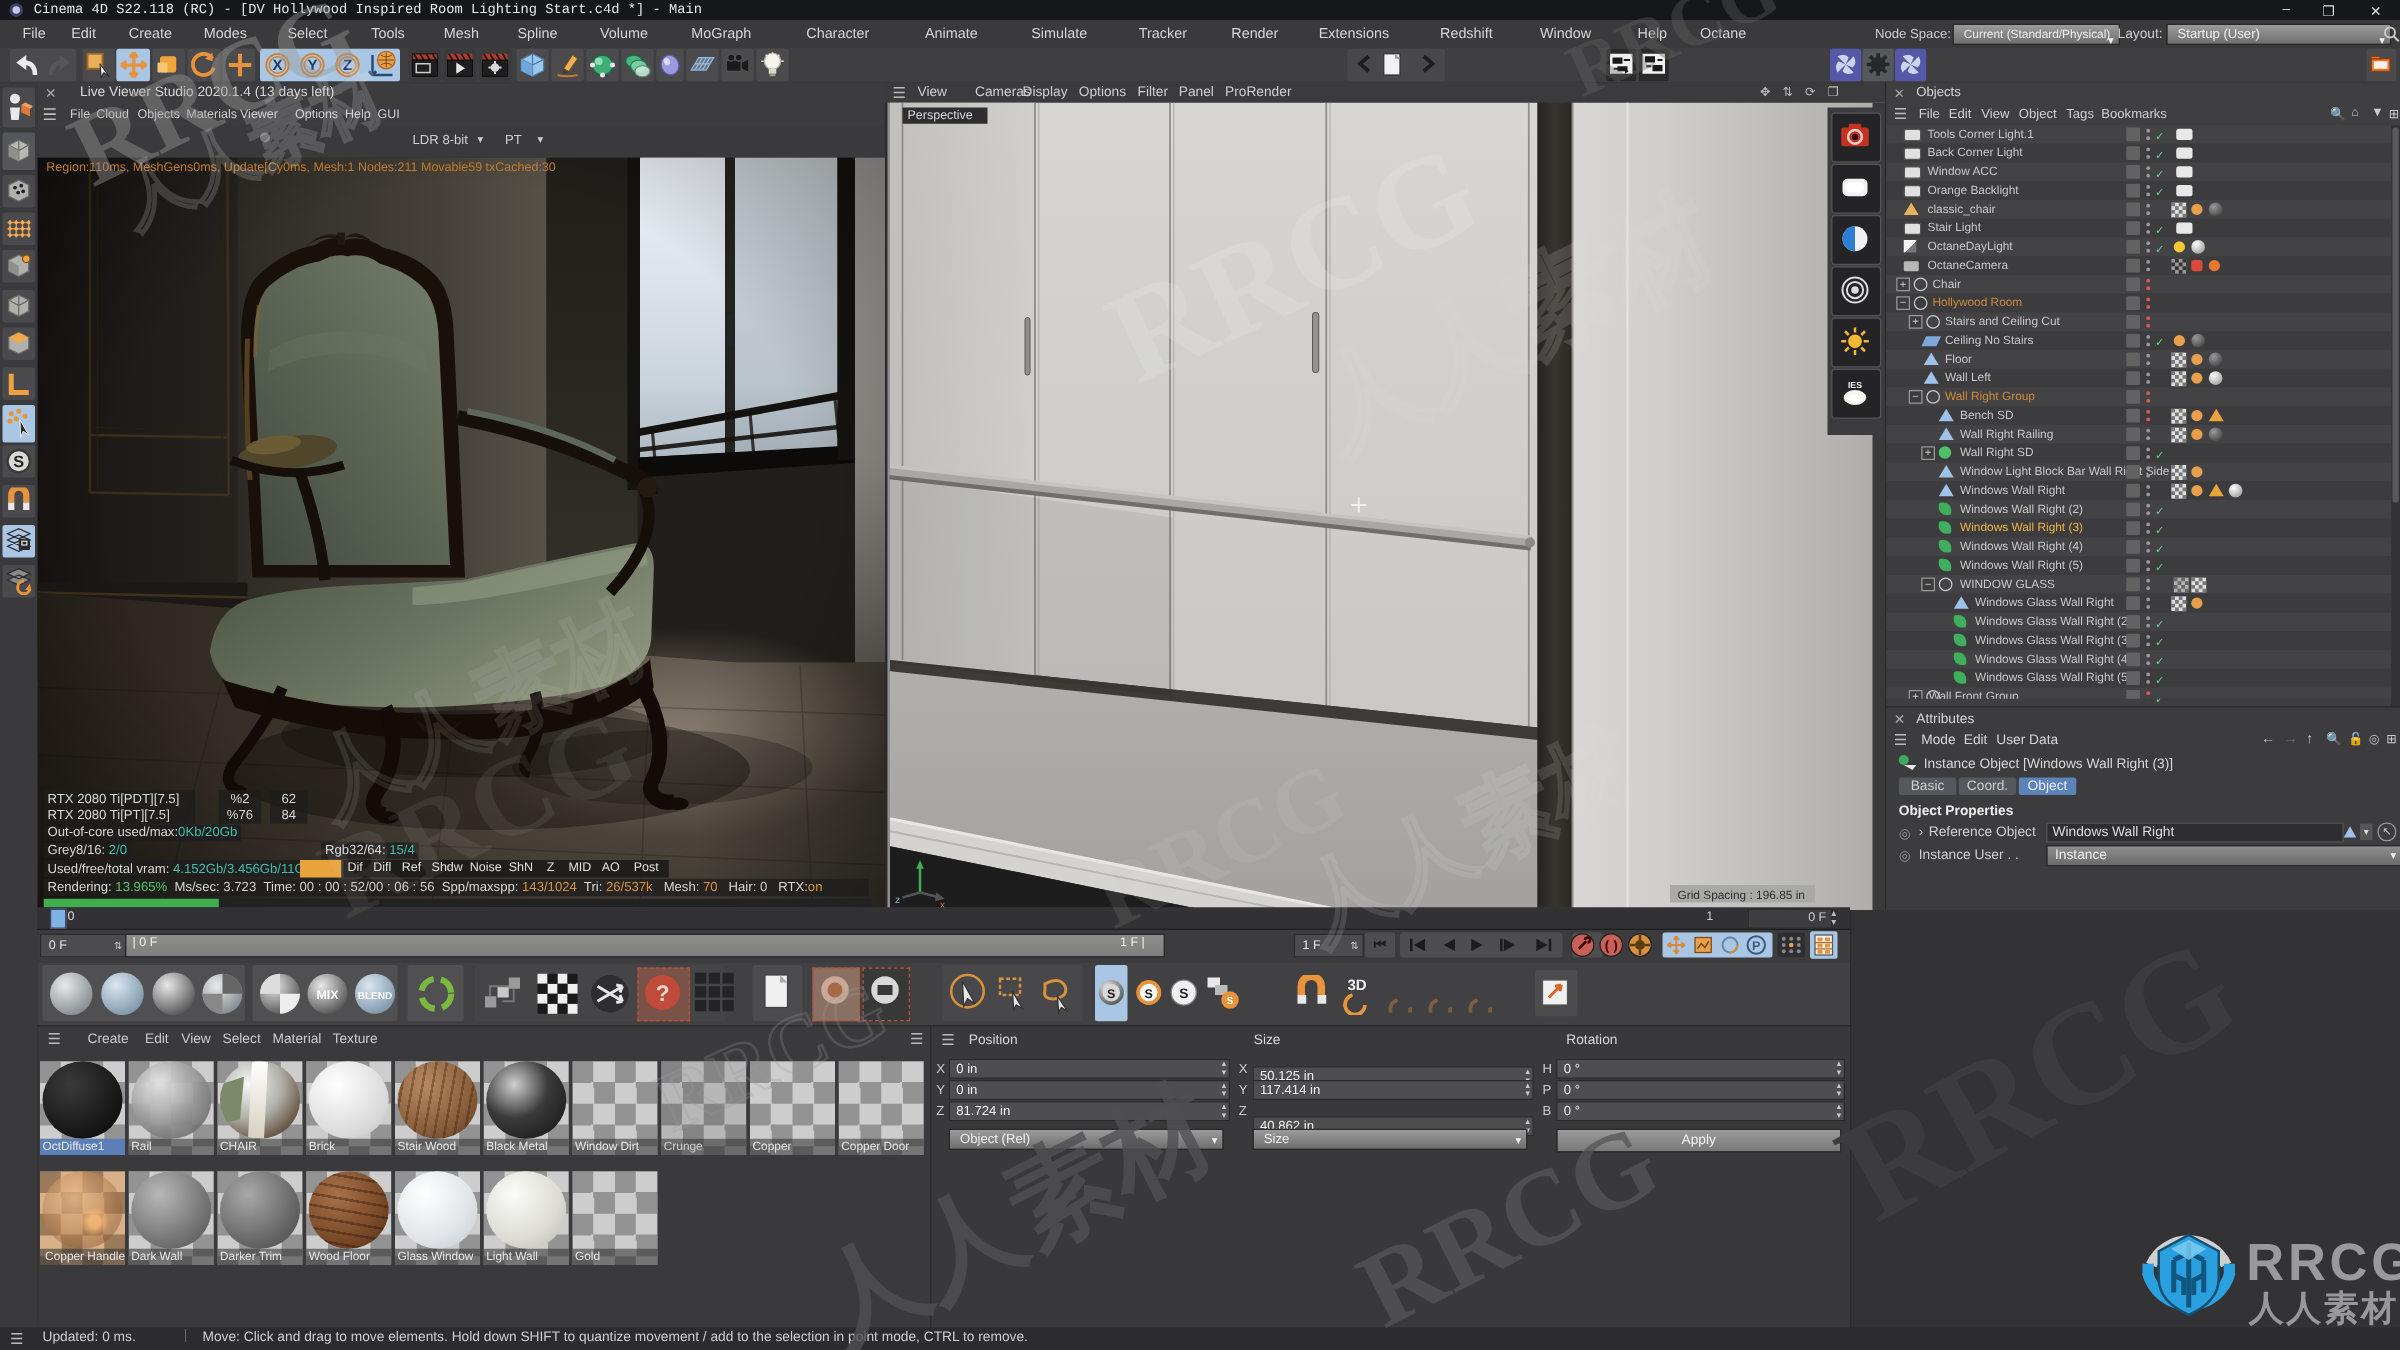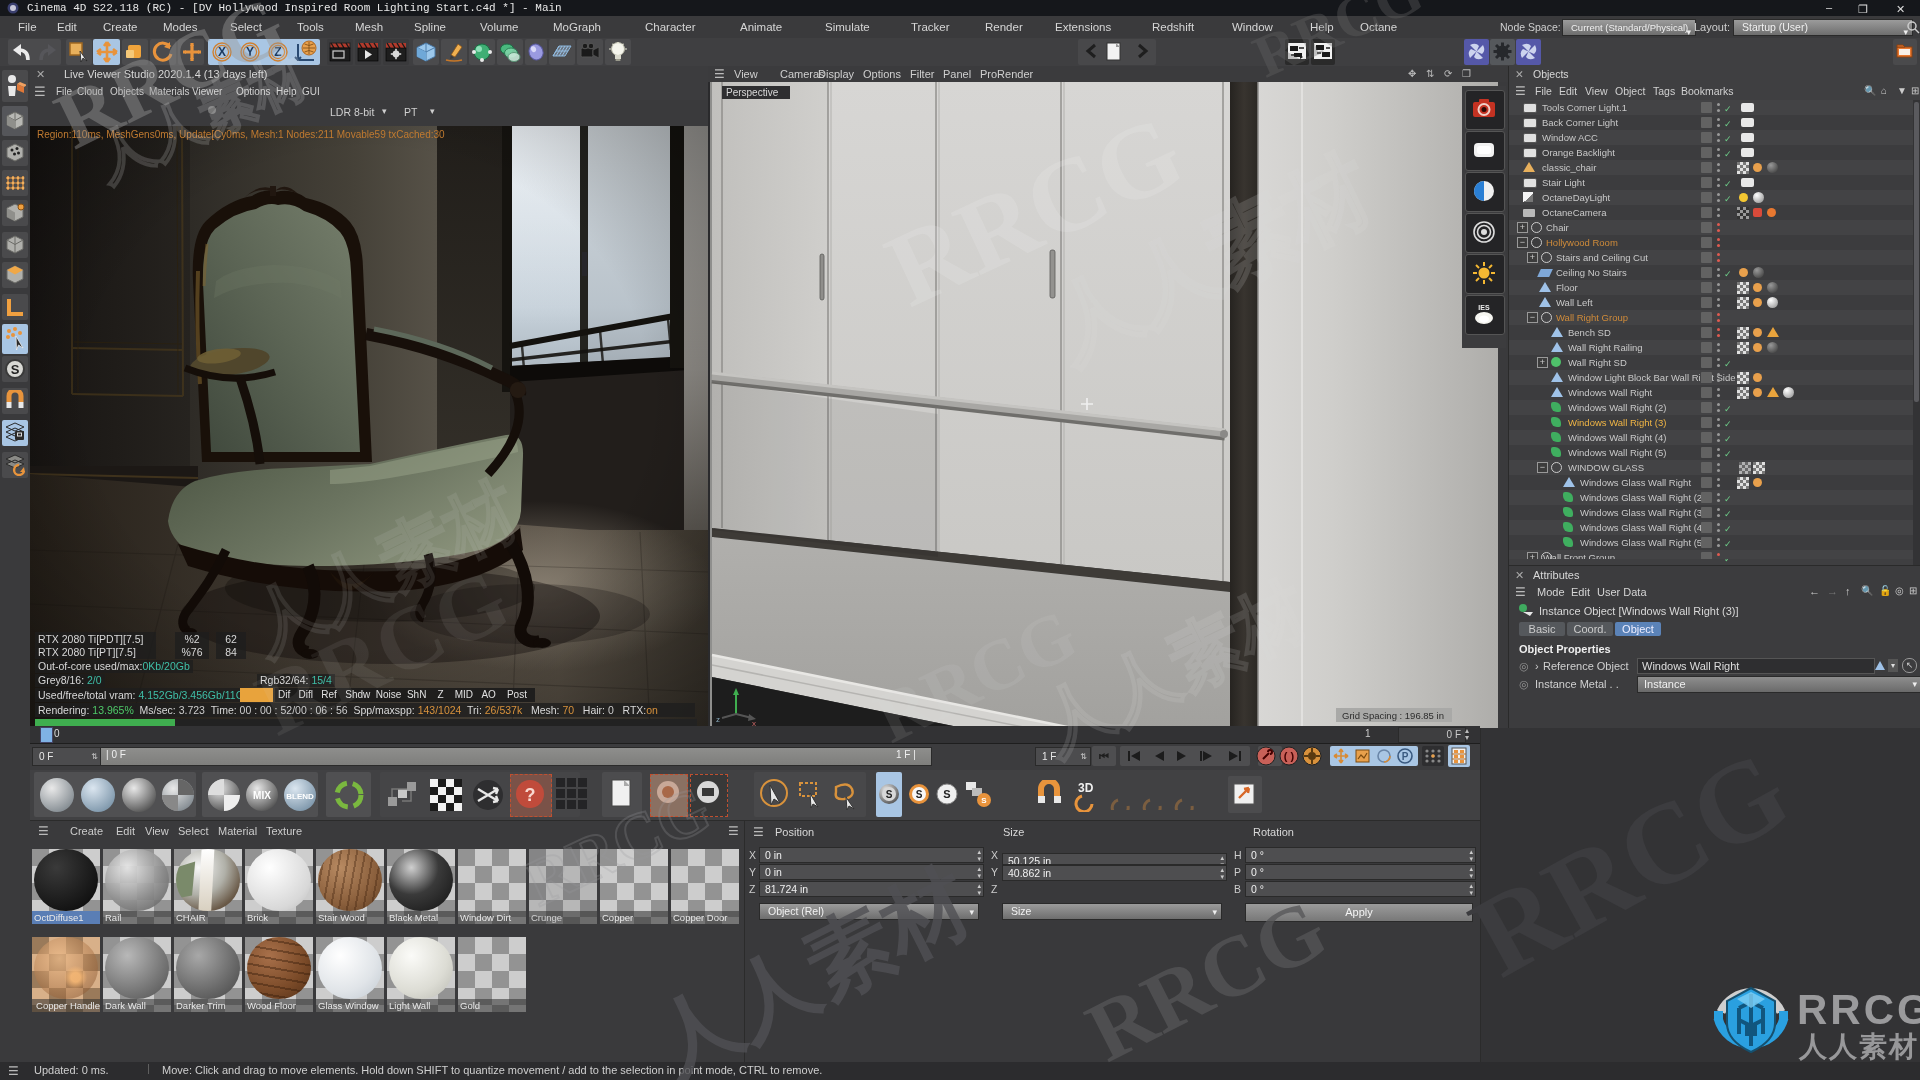--- a/index.html
+++ b/index.html
@@ -1064,21 +1064,21 @@
     <div class="ab" style="left:10px;top:94px;color:#999;">◎</div>
     <div class="ab" style="left:26px;top:94px;color:#ccc;">›</div>
     <div class="ab" style="left:34px;top:94px;color:#d0d0d0;">Reference Object</div>
     <div class="ab" style="left:128px;top:92px;width:232px;height:14px;background:#2e2e30;border:1px solid #555;color:#ddd;padding-left:4px;line-height:14px;">Windows Wall Right</div>
     <svg class="ab" style="left:364px;top:93px" width="14" height="13">
         <path d="M7 2 L12 11 L2 11 Z" fill="#9fc2e8"></path>
       </svg>
     <div class="ab" style="left:379px;top:93px;width:10px;height:13px;background:#555;color:#ddd;font-size:8px;text-align:center;line-height:13px;">▾</div>
     <div class="ab" style="left:393px;top:92px;width:13px;height:13px;border:1px solid #999;border-radius:7px;color:#ccc;font-size:9px;text-align:center;line-height:13px;">↖</div>
     <div class="ab" style="left:10px;top:112px;color:#999;">◎</div>
-    <div class="ab" style="left:26px;top:112px;color:#d0d0d0;">Instance Metal . .</div>
+    <div class="ab" style="left:26px;top:112px;color:#d0d0d0;">Instance User . .</div>
     <div class="ab" style="left:128px;top:110px;width:278px;height:15px;background:linear-gradient(#8e8e8e,#6a6a6a);border:1px solid #2a2a2a;color:#f0f0f0;padding-left:6px;line-height:15px;">Instance<span style="position:absolute;right:5px;font-size:9px;">▾</span></div>
   </div>
 
   <div id="tl" class="ab">
     <div class="ab" style="left:0;top:0;width:1450px;height:17px;background:#323234;border-bottom:1px solid #1e1e1e;"></div>
     <div class="ab" style="left:10px;top:1px;width:11px;height:14px;background:#7fb2e5;border:1px solid #446;"></div>
     <div class="ab" style="left:24px;top:2px;font-size:10px;color:#ddd;">0</div>
     <div class="ab" style="left:1335px;top:2px;font-size:10px;color:#ccc;">1</div>
     <div class="ab" style="left:1368px;top:1px;width:62px;height:14px;background:#3e3e40;border:1px solid #2a2a2a;color:#ccc;font-size:10px;text-align:right;line-height:14px;padding-right:4px;">0 F</div>
     <div class="ab" style="left:1432px;top:1px;width:10px;height:14px;color:#bbb;font-size:8px;line-height:7px;text-align:center;">▴<br>▾</div>
@@ -1400,21 +1400,21 @@
       <div class="fld" style="left:14px;top:26px;width:218px;">0 in<span class="sp">▴<br>▾</span></div>
     <div class="flab" style="left:4px;top:45px;">Y</div>
       <div class="fld" style="left:14px;top:43px;width:218px;">0 in<span class="sp">▴<br>▾</span></div>
     <div class="flab" style="left:4px;top:62px;">Z</div>
       <div class="fld" style="left:14px;top:60px;width:218px;">81.724 in<span class="sp">▴<br>▾</span></div>
     <div class="flab" style="left:246px;top:28px;">X</div>
       <div class="fld" style="left:257px;top:32px;width:218px;">50.125 in<span class="sp">▴<br>▾</span></div>
     <div class="flab" style="left:246px;top:45px;">Y</div>
       <div class="fld" style="left:257px;top:43px;width:218px;">117.414 in<span class="sp">▴<br>▾</span></div>
     <div class="flab" style="left:246px;top:62px;">Z</div>
-      <div class="fld" style="left:257px;top:44px;width:218px;">40.862 in<span class="sp">▴<br>▾</span></div>
+      <div class="fld" style="left:257px;top:72px;width:218px;">40.862 in<span class="sp">▴<br>▾</span></div>
     <div class="flab" style="left:489px;top:28px;">H</div>
       <div class="fld" style="left:500px;top:26px;width:224px;">0 °<span class="sp">▴<br>▾</span></div>
     <div class="flab" style="left:489px;top:45px;">P</div>
       <div class="fld" style="left:500px;top:43px;width:224px;">0 °<span class="sp">▴<br>▾</span></div>
     <div class="flab" style="left:489px;top:62px;">B</div>
       <div class="fld" style="left:500px;top:60px;width:224px;">0 °<span class="sp">▴<br>▾</span></div>
     <div class="drop" style="left:14px;top:82px;width:210px;">Object (Rel)<span class="dn">▾</span></div>
     <div class="drop" style="left:257px;top:82px;width:210px;">Size<span class="dn">▾</span></div>
     <div class="ab" style="left:500px;top:82px;width:226px;height:17px;background:linear-gradient(#9b9b9b,#787878);border:1px solid #2a2a2a;color:#f4f4f4;text-align:center;line-height:17px;">Apply</div>
   </div>

